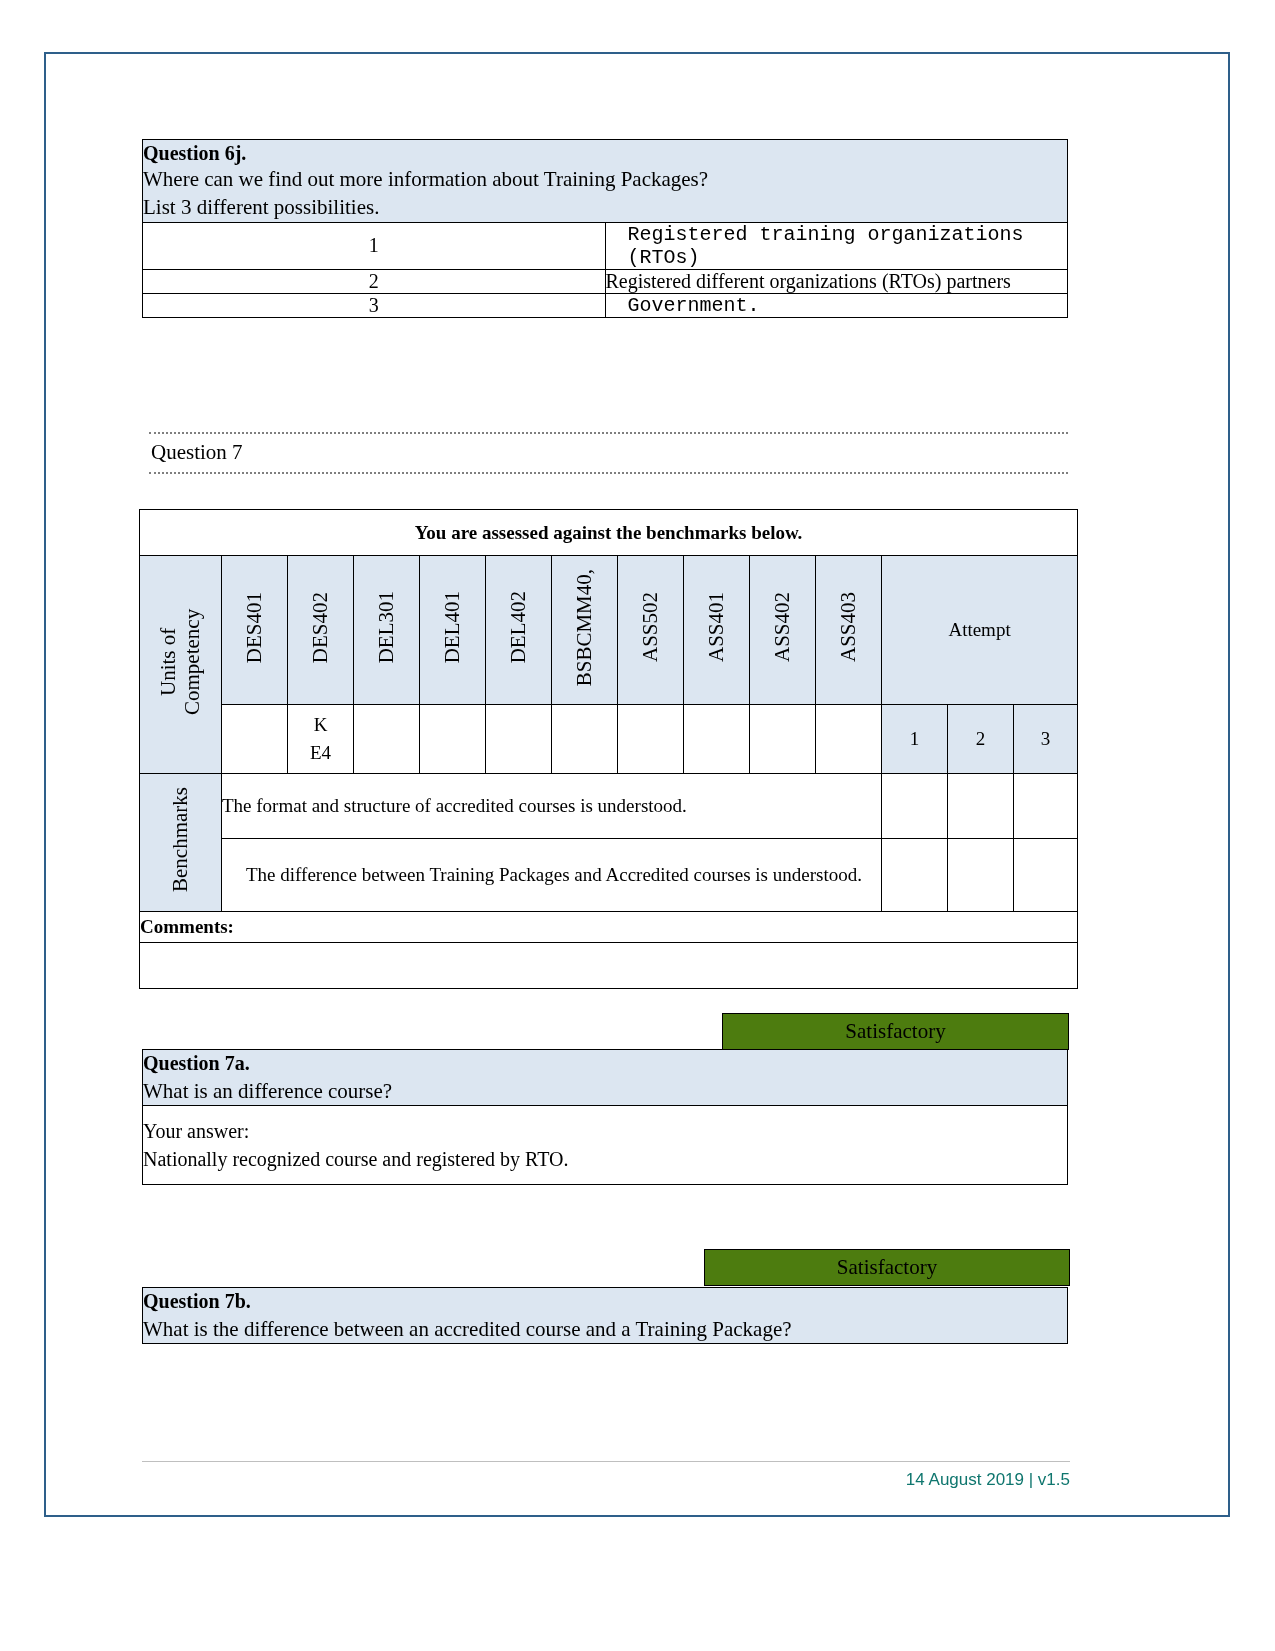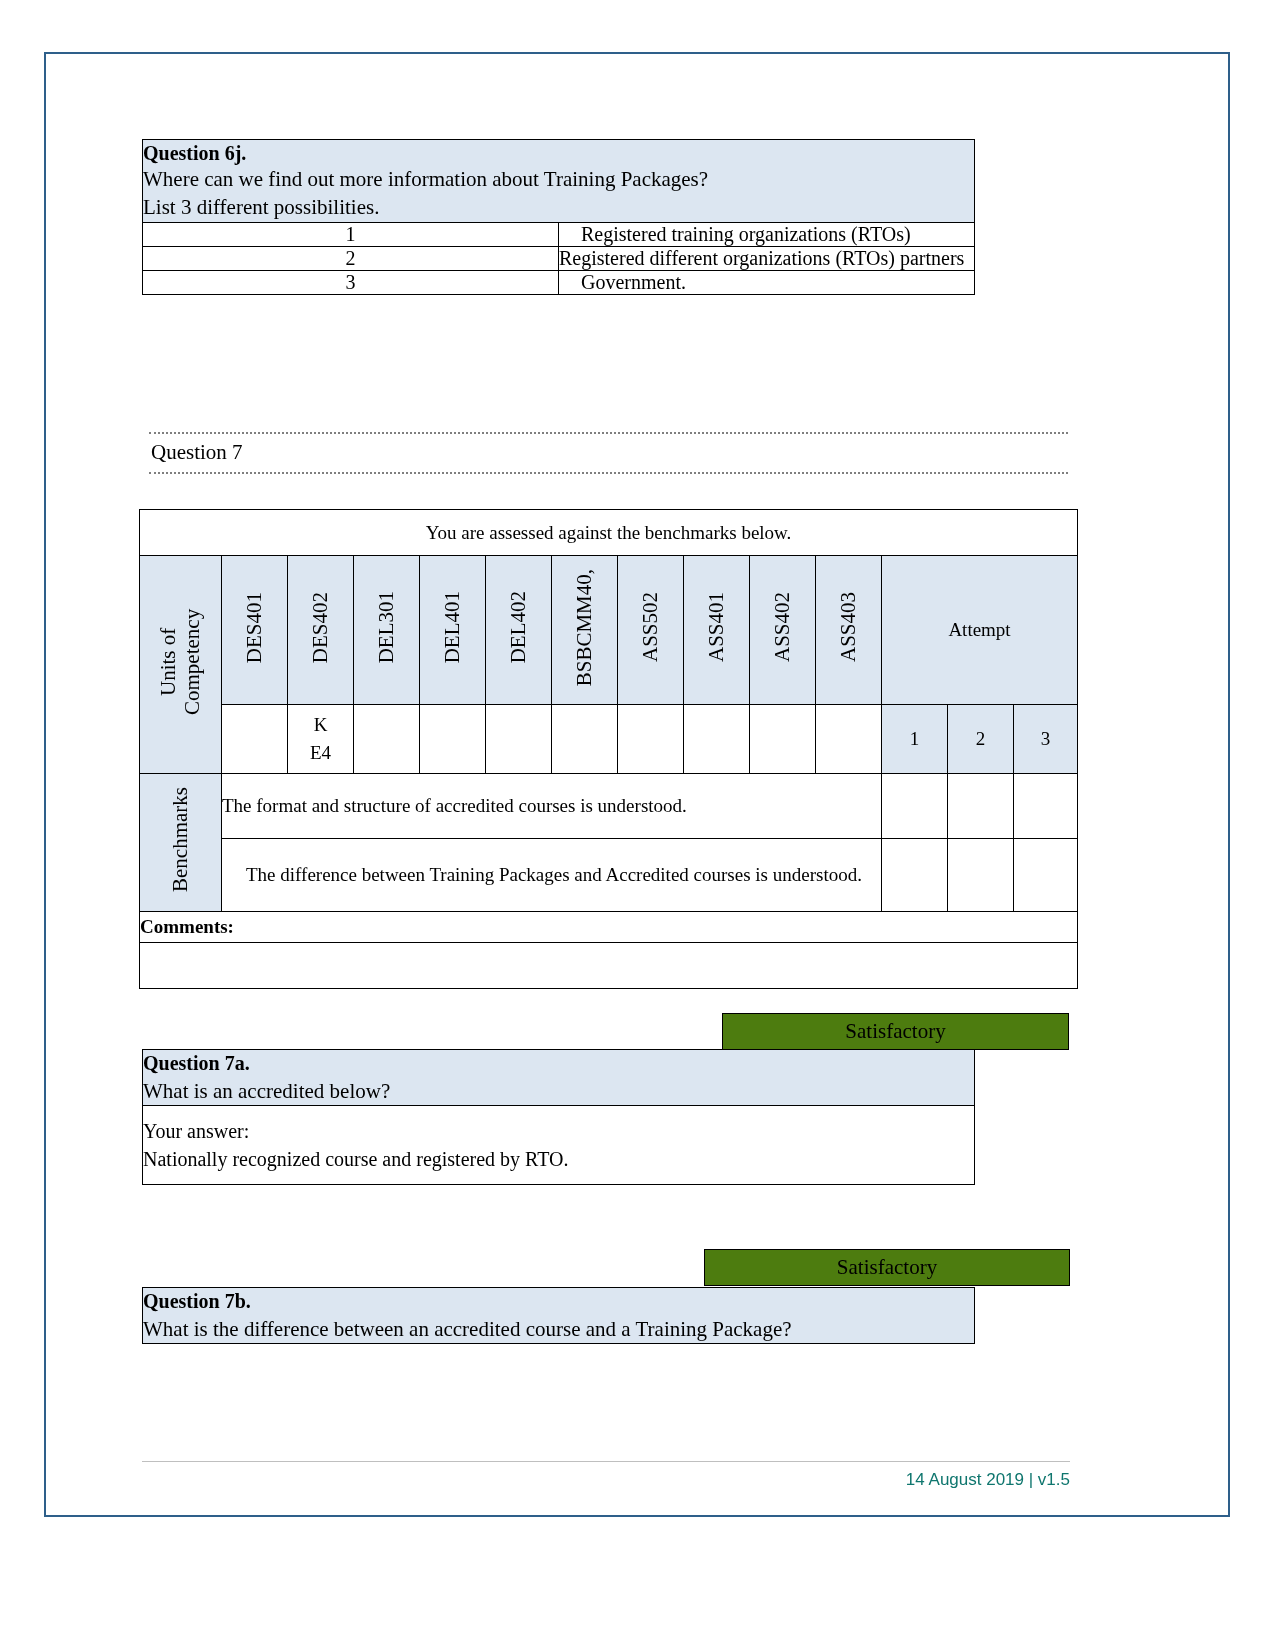--- a/index.html
+++ b/index.html
@@ -25,21 +25,21 @@
     width: 1186px;
     height: 1465px;
     border: 2px solid #2e5f8a;
     box-sizing: border-box;
     pointer-events: none;
   }
 
   
   table.doc {
     border-collapse: collapse;
-    width: 833px;
+    width: 926px;
     table-layout: fixed;
   }
   table.doc td, table.doc th {
     border: 1px solid #000000;
     padding: 0;
     vertical-align: middle;
     font-weight: normal;
     font-size: 20px;
   }
   .shaded { background: #dce6f1; }
@@ -59,21 +59,21 @@
   .num-cell {
     text-align: center;
     width: 52px;
     font-size: 21px;
     padding: 7px 0;
   }
   .ans-cell {
     padding: 7px 0 7px 12px;
     font-size: 21px;
   }
-  .ans-cell.indent { padding-left: 22px; }
+  .ans-cell.indent { padding-left: 22px; font-family: Liberation Mono, monospace; }
 
   
   .q7-head {
     position: absolute;
     left: 149px;
     top: 432px;
     width: 919px;
     border-top: 2px dotted #7f7f7f;
     border-bottom: 2px dotted #7f7f7f;
     padding: 6px 0 7px 2px;
@@ -89,21 +89,21 @@
     width: 932px;
   }
   table.bench td {
     border: 1px solid #000000;
     padding: 0;
     font-size: 19px;
     vertical-align: middle;
   }
   .bench-title {
     text-align: center;
-    font-weight: normal;
+    font-weight: bold;
     font-size: 21px;
     height: 45px;
     background: #ffffff;
   }
   .rot-cell {
     height: 148px;
     text-align: center;
     vertical-align: middle;
     position: relative;
   }
@@ -349,21 +349,21 @@
   </div>
 
   <div class="sat-box sat-a">Satisfactory</div>
 
   <div class="q7a-wrap">
     <table class="doc">
       <tbody>
         <tr>
           <td class="shaded qa-head">
             <span class="q-title">Question 7a.</span>
-            <span class="q-line">What is an accredited below?</span>
+            <span class="q-line">What is an difference course?</span>
           </td>
         </tr>
         <tr>
           <td class="ansbox">
             <span class="ansline">Your answer:</span>
             <span class="ansline">Nationally recognized course and registered by RTO.</span>
           </td>
         </tr>
       </tbody>
     </table>

